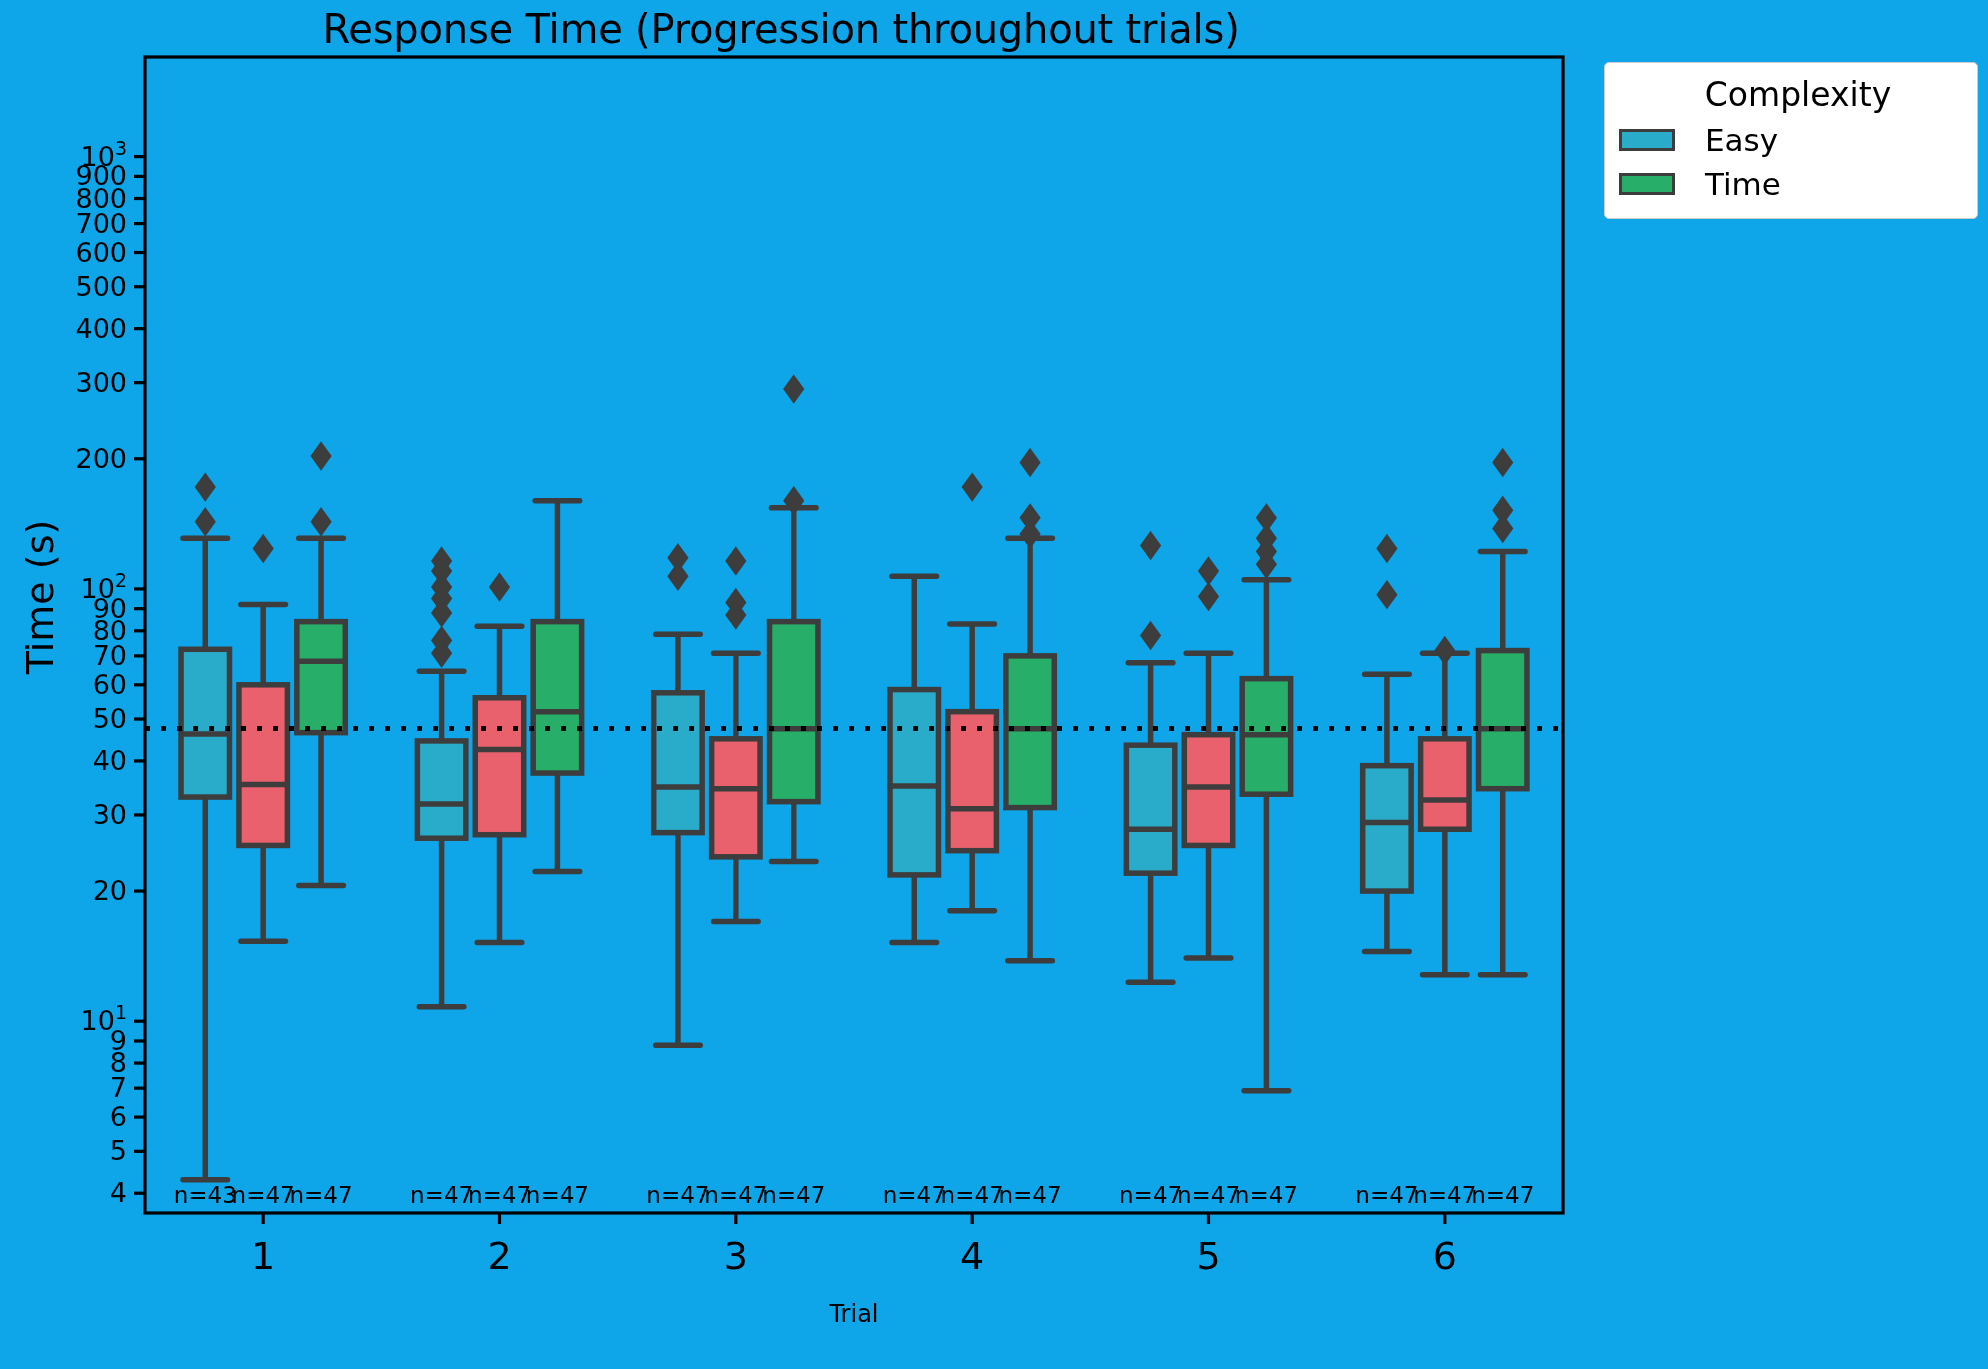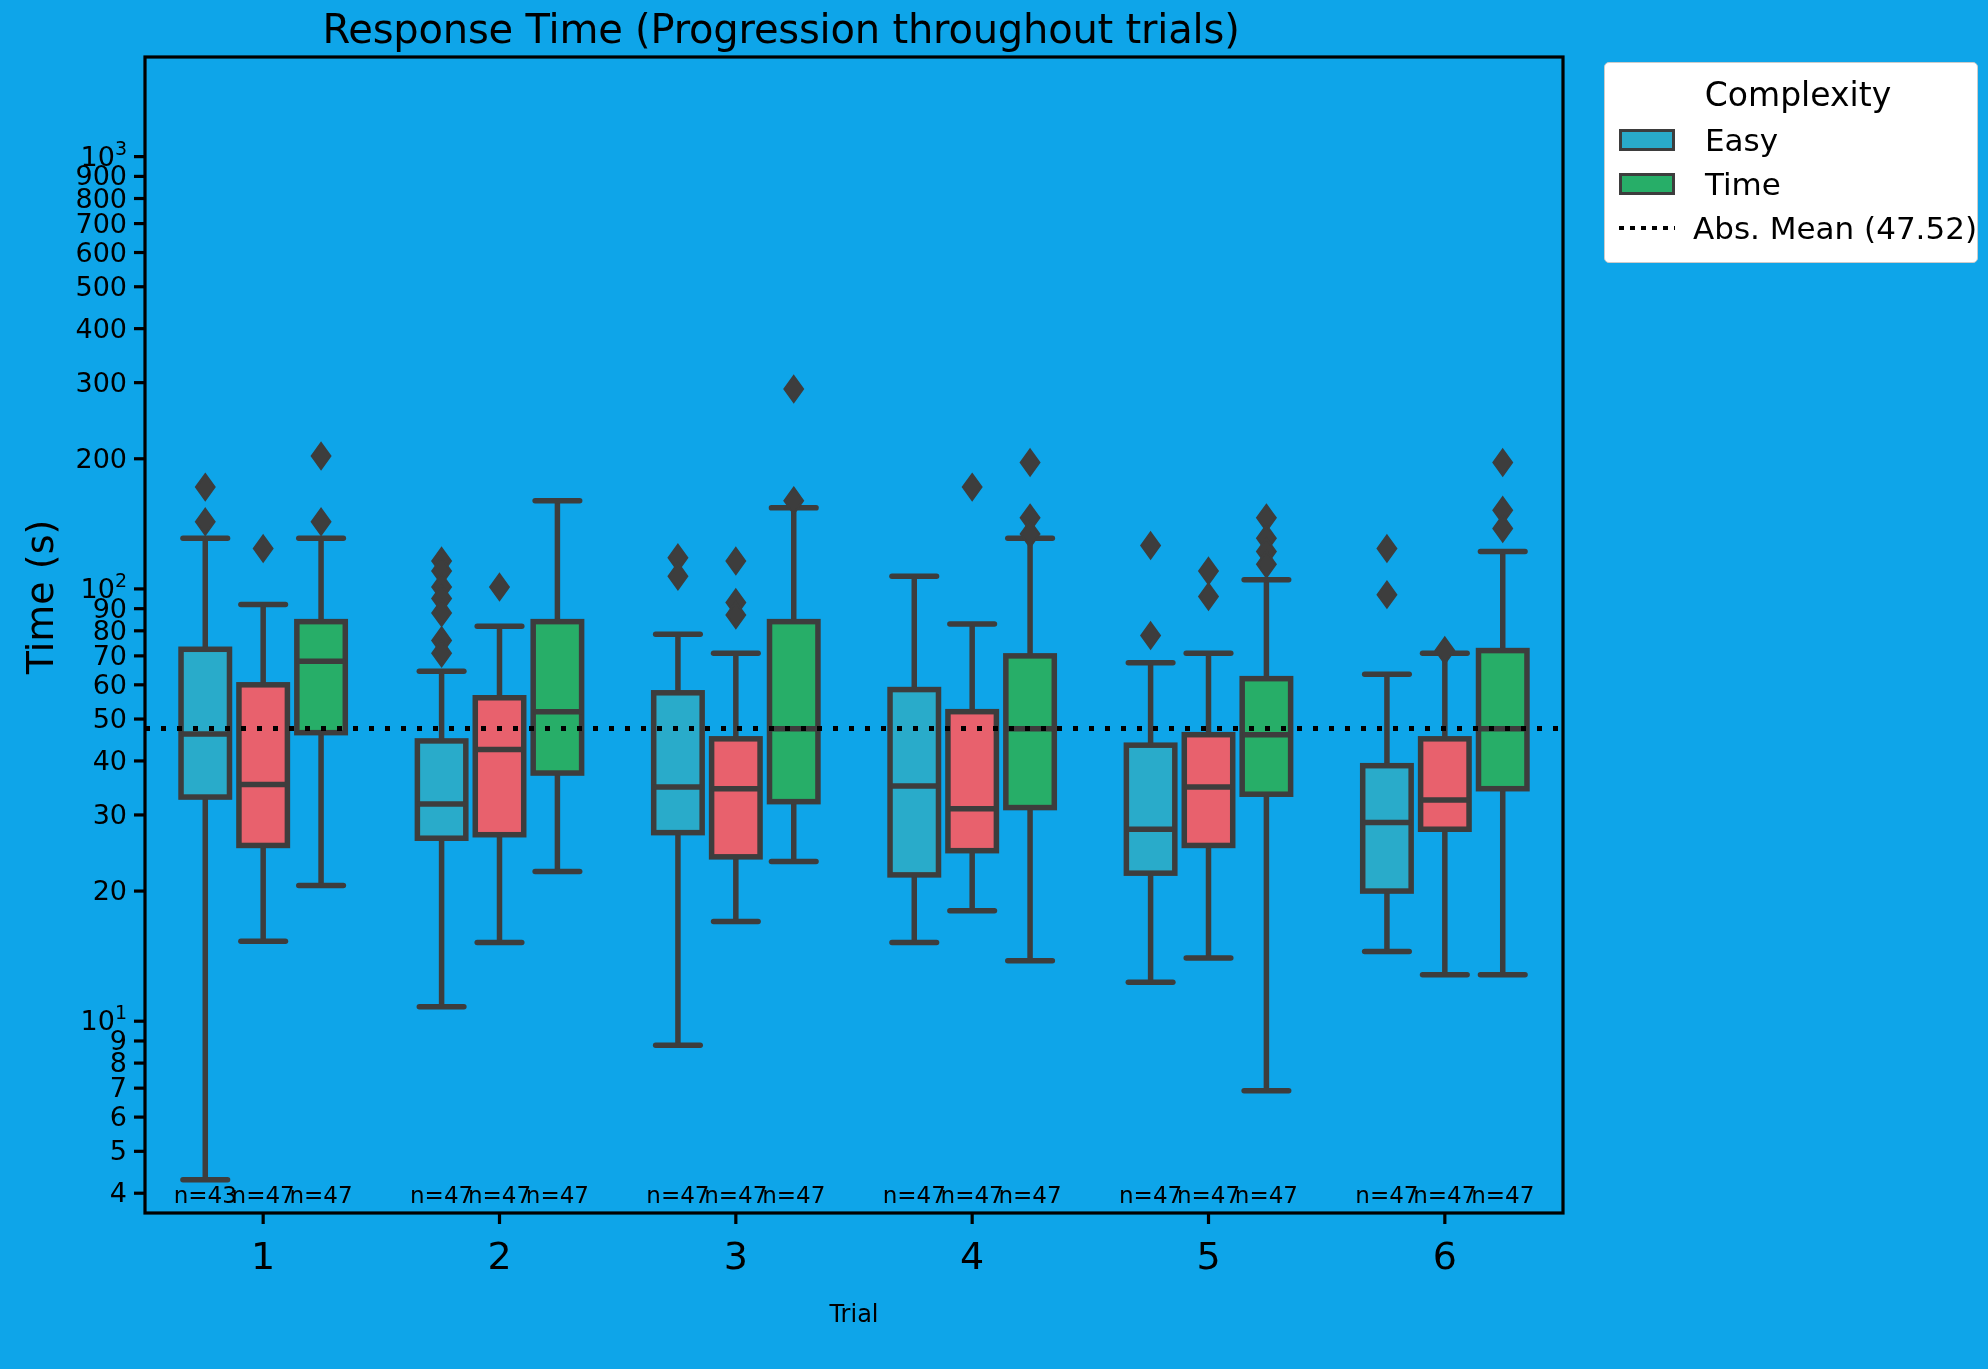--- a/index.html
+++ b/index.html
@@ -330,19 +330,15 @@
   <div id="legend">
     <div id="legend-title">Complexity</div>
     <div class="legend-row">
       <span class="legend-swatch" style="background: rgb(41, 171, 202);"></span>
       <span class="legend-text">Easy</span>
     </div>
     <div class="legend-row">
       <span class="legend-swatch" style="background: rgb(39, 174, 104);"></span>
       <span class="legend-text">Time</span>
     </div>
-    <div class="legend-row">
-      <span class="legend-line"></span>
-      <span class="legend-text">Abs. Mean (47.52)</span>
-    </div>
   </div>
 
 </div>
 
 </body></html>

